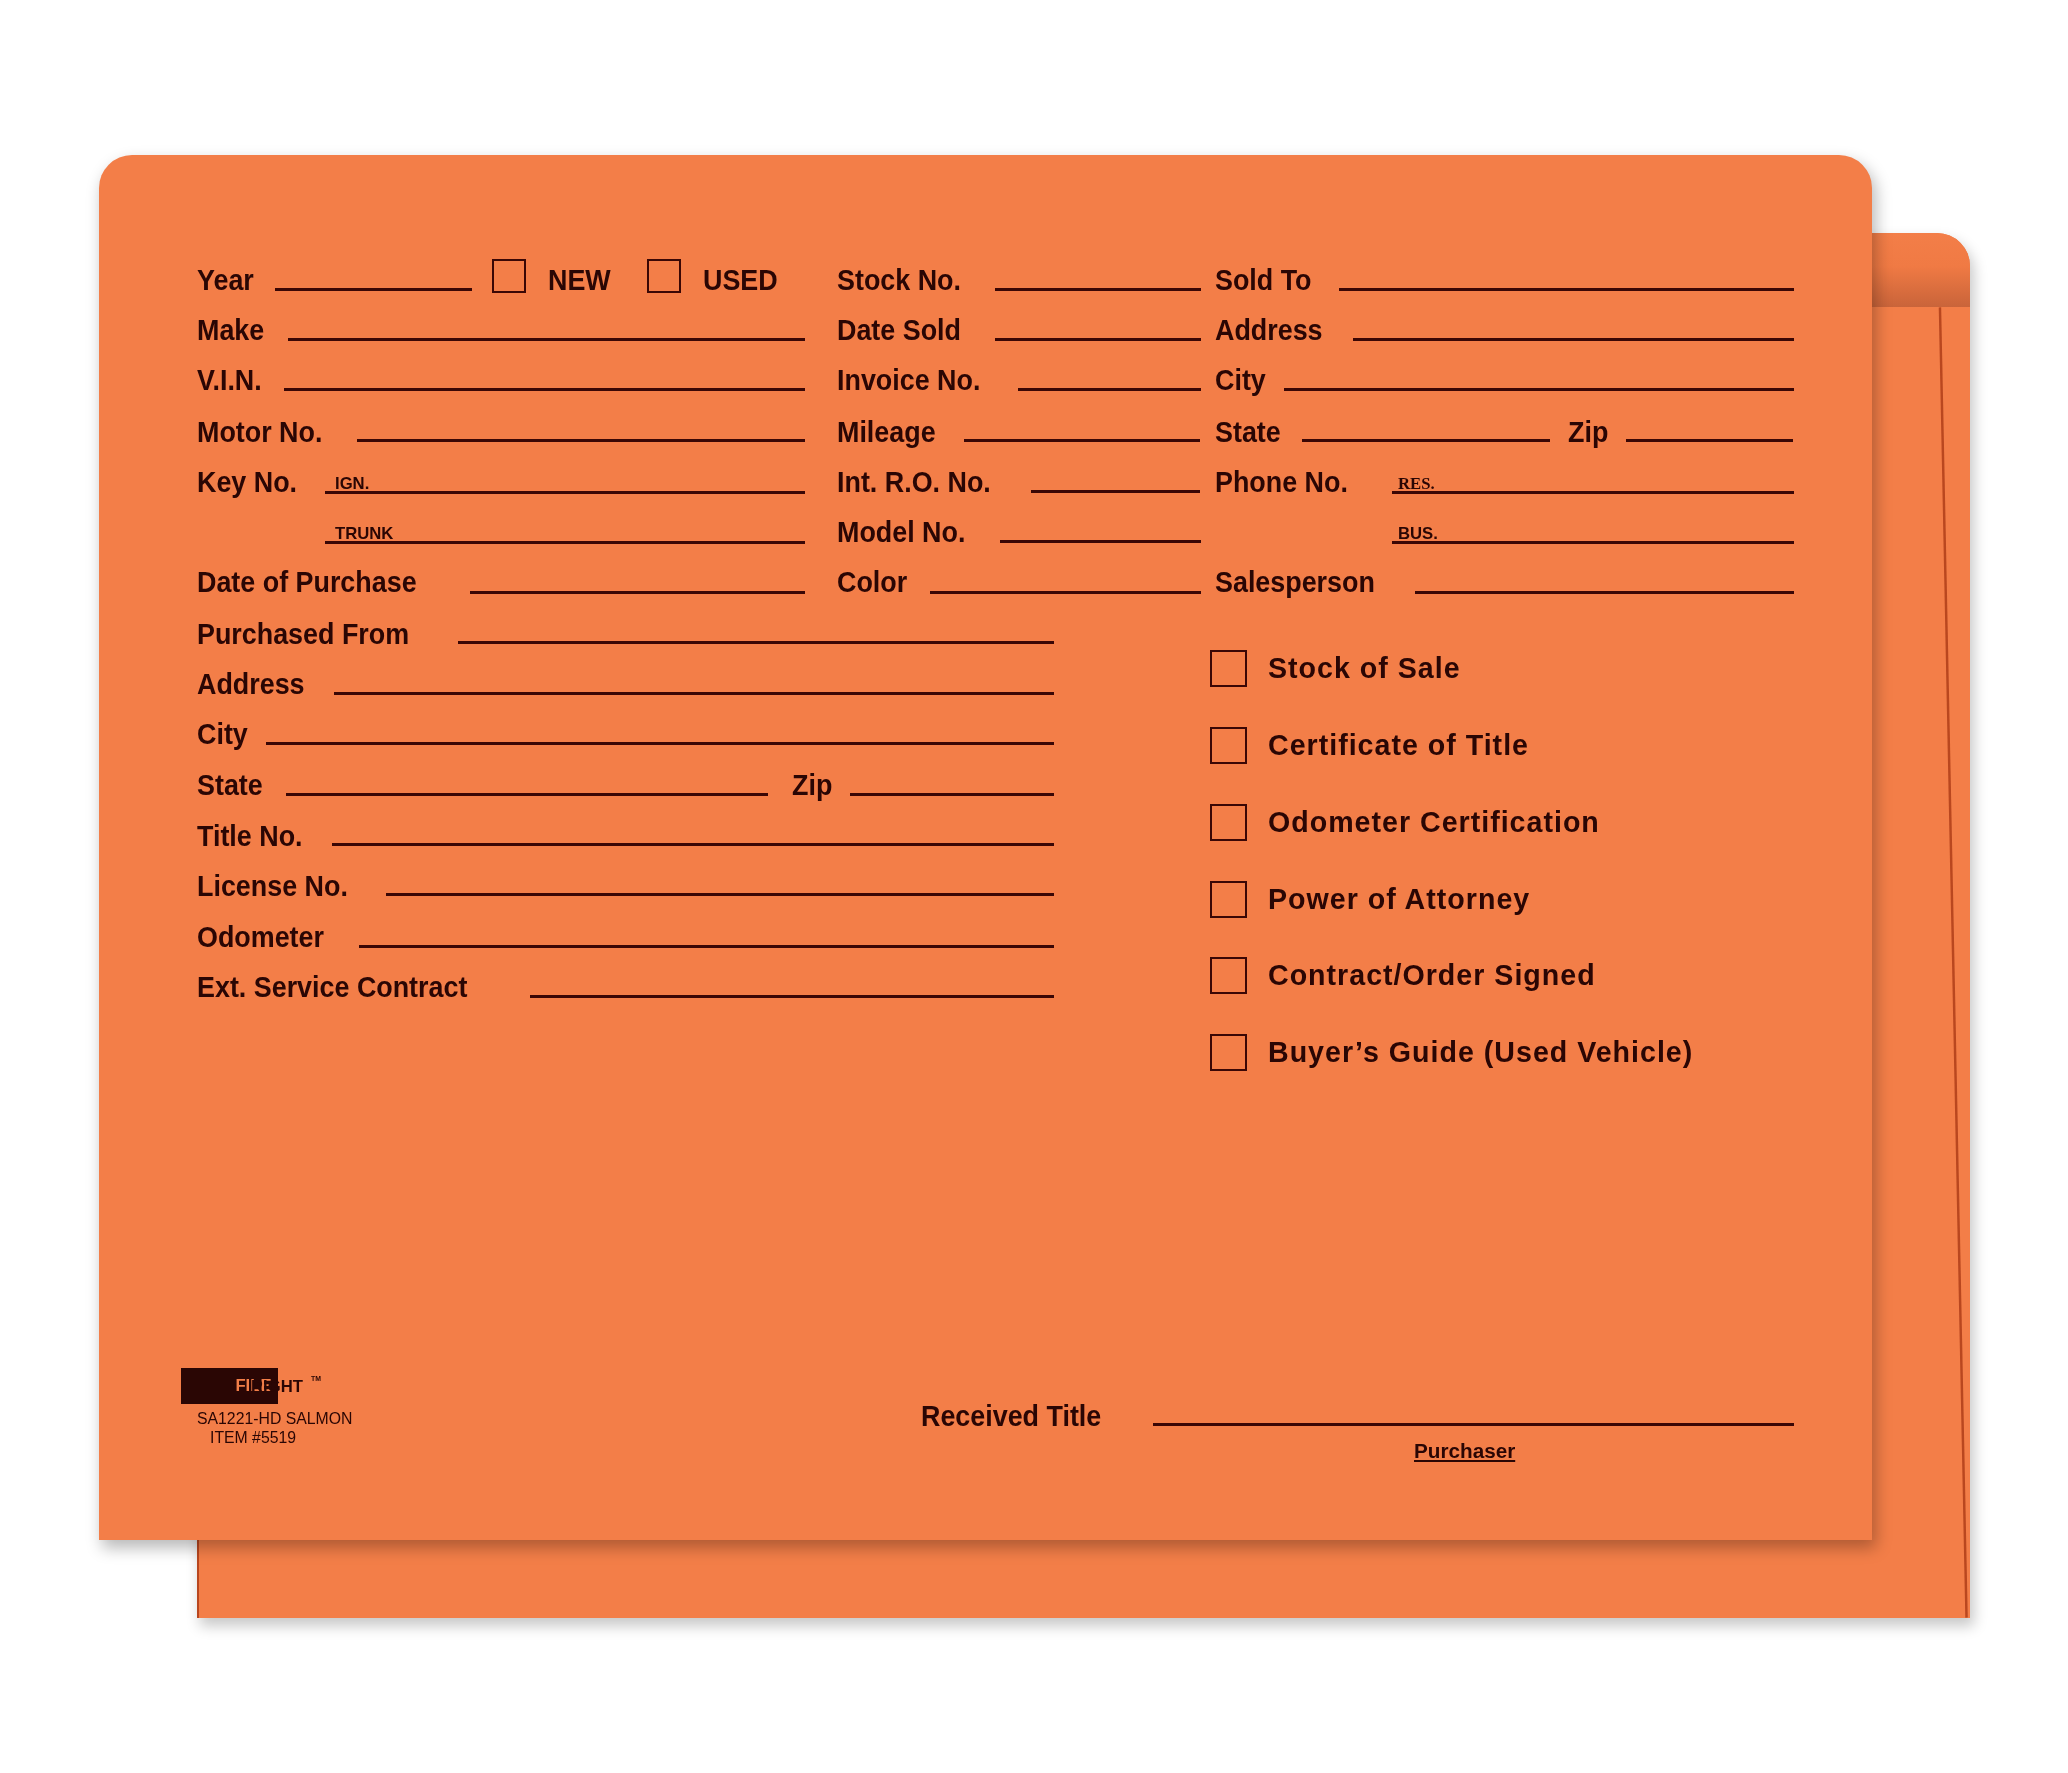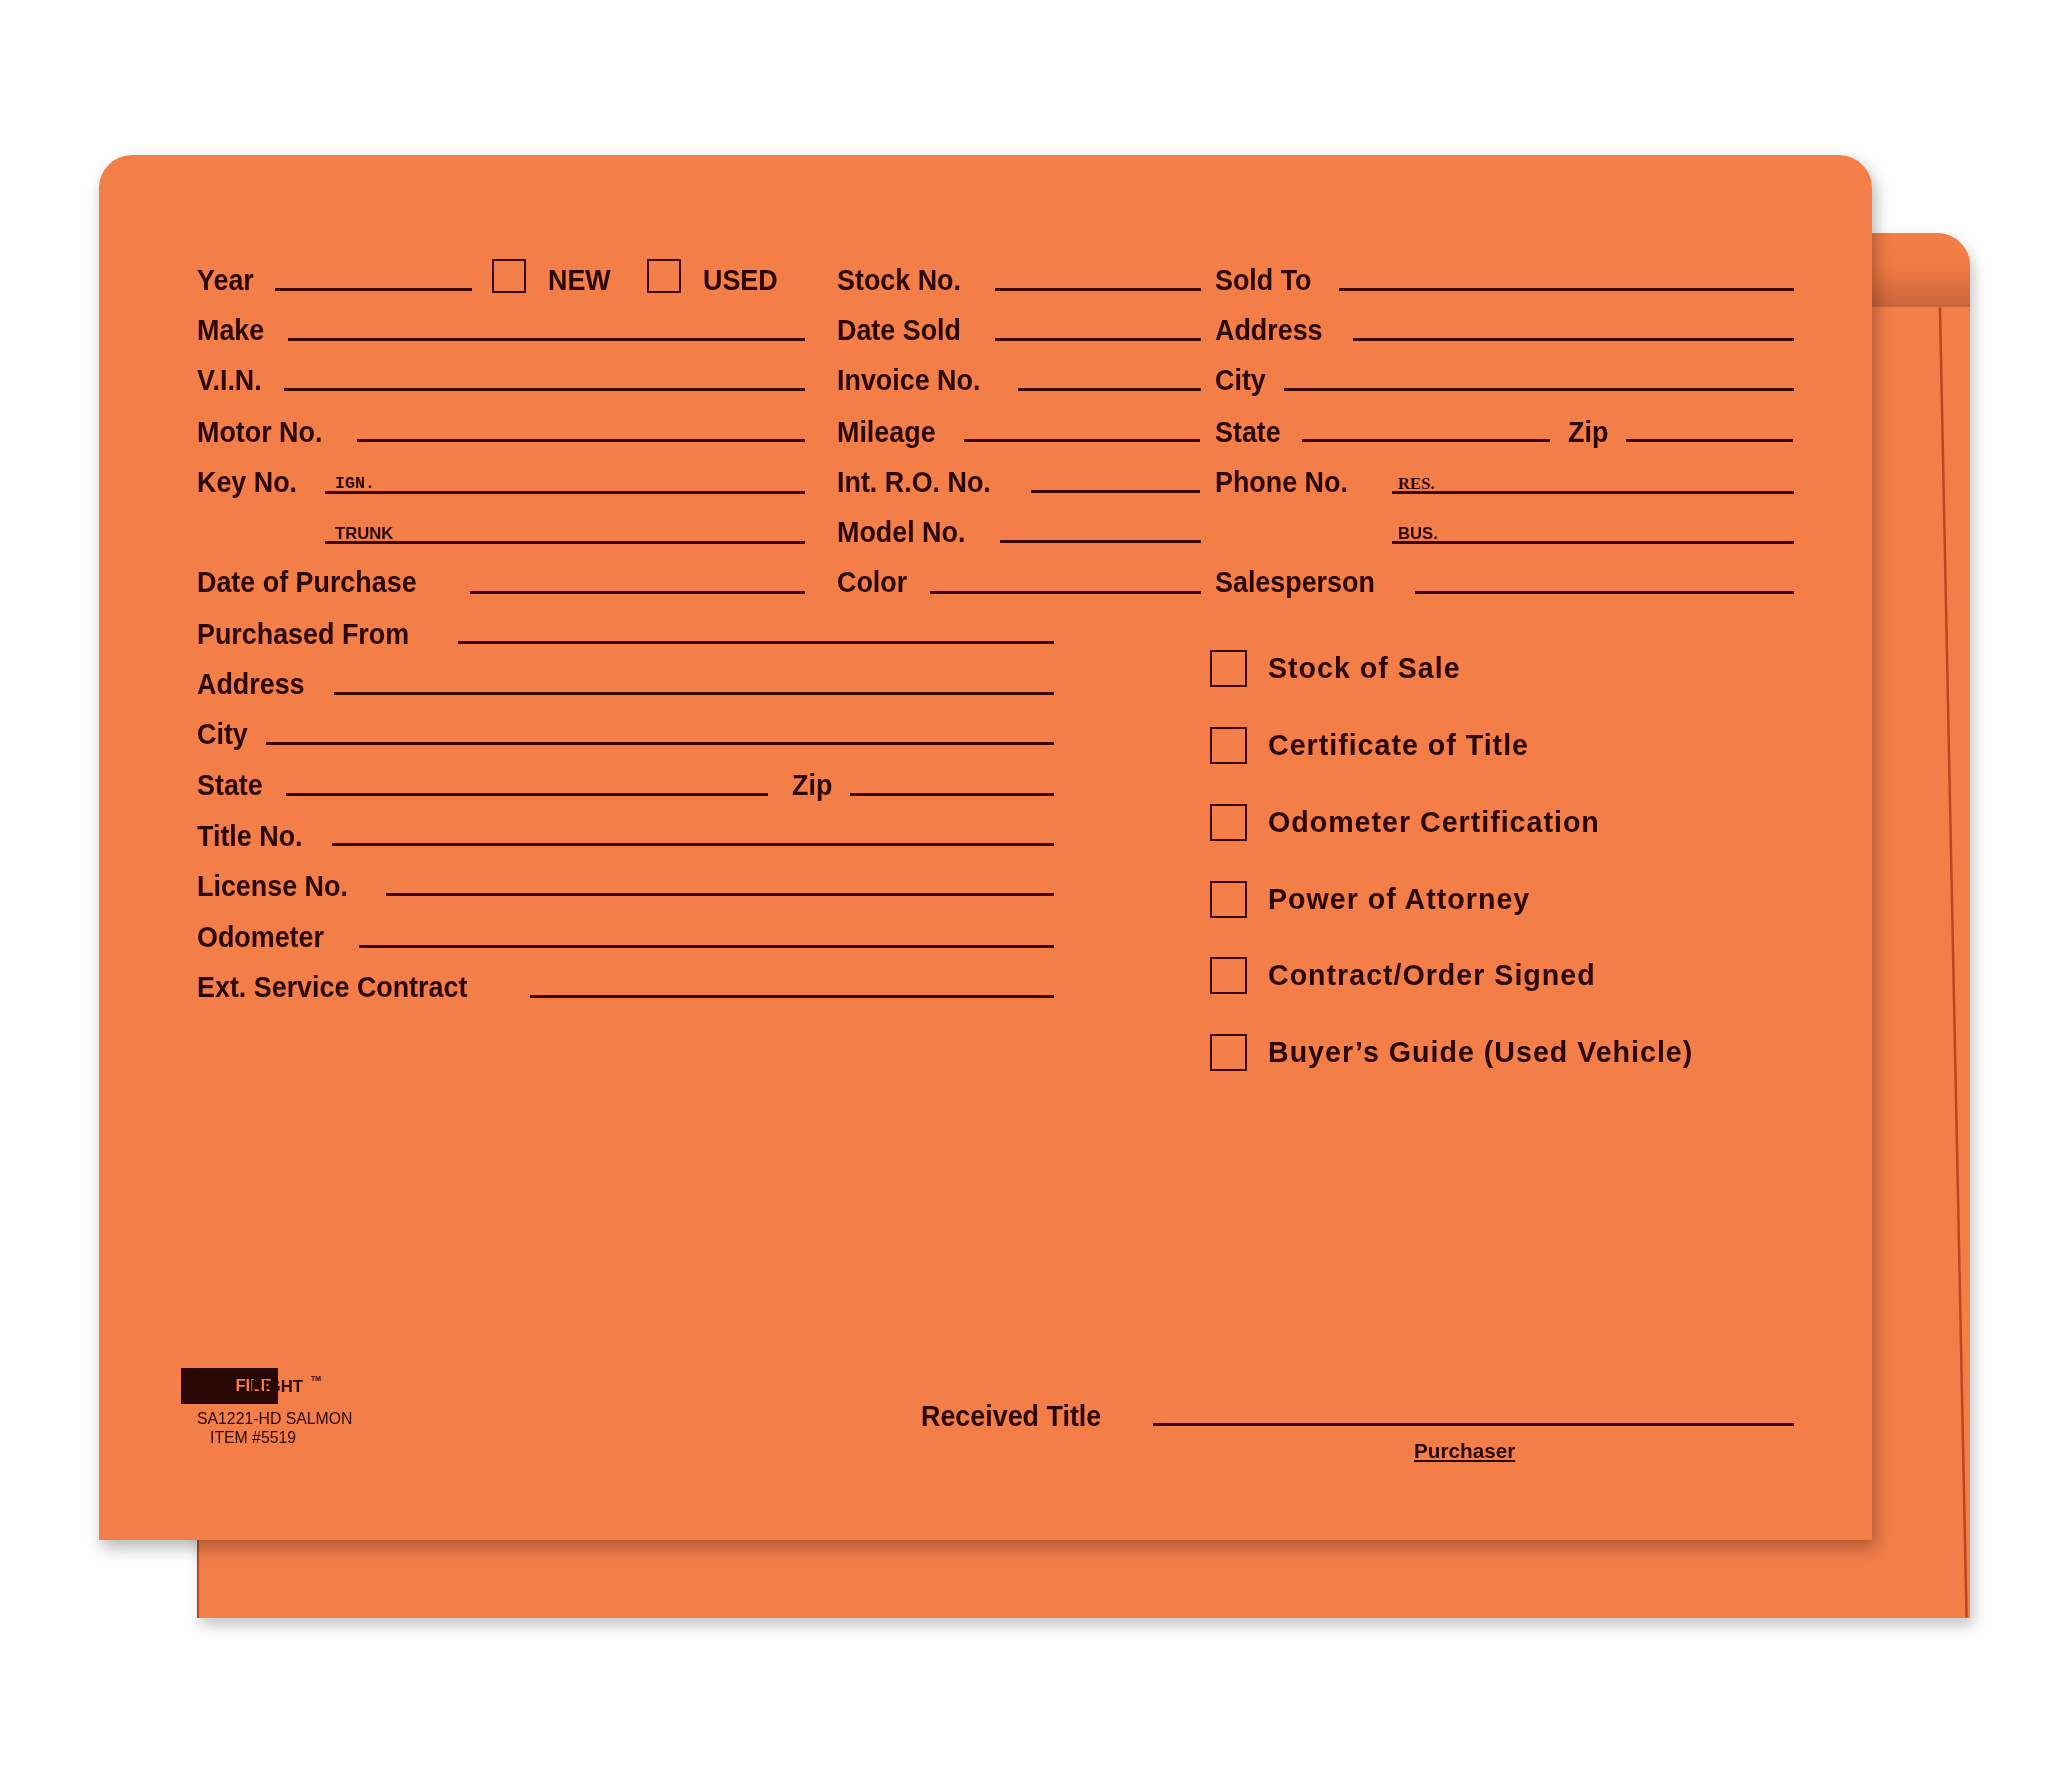--- a/index.html
+++ b/index.html
@@ -80,21 +80,21 @@
 <span class="lbl" style="left:197px;top:316px;">Make</span>
 <div class="line" style="left:288px;top:338px;width:517px;"></div>
 
 <span class="lbl" style="left:197px;top:366px;">V.I.N.</span>
 <div class="line" style="left:284px;top:388px;width:521px;"></div>
 
 <span class="lbl" style="left:197px;top:418px;">Motor No.</span>
 <div class="line" style="left:357px;top:439px;width:448px;"></div>
 
 <span class="lbl" style="left:197px;top:468px;">Key No.</span>
-<span class="small" style="left:335px;top:476px;font-family:Liberation Mono, monospace;">IGN.</span>
+<span class="small" style="left:335px;top:476px;">IGN.</span>
 <div class="line" style="left:325px;top:491px;width:480px;"></div>
 
 <span class="small" style="left:335px;top:526px;">TRUNK</span>
 <div class="line" style="left:325px;top:541px;width:480px;"></div>
 
 <span class="lbl" style="left:197px;top:568px;">Date of Purchase</span>
 <div class="line" style="left:470px;top:591px;width:335px;"></div>
 
 <span class="lbl" style="left:197px;top:620px;">Purchased From</span>
 <div class="line" style="left:458px;top:641px;width:596px;"></div>

